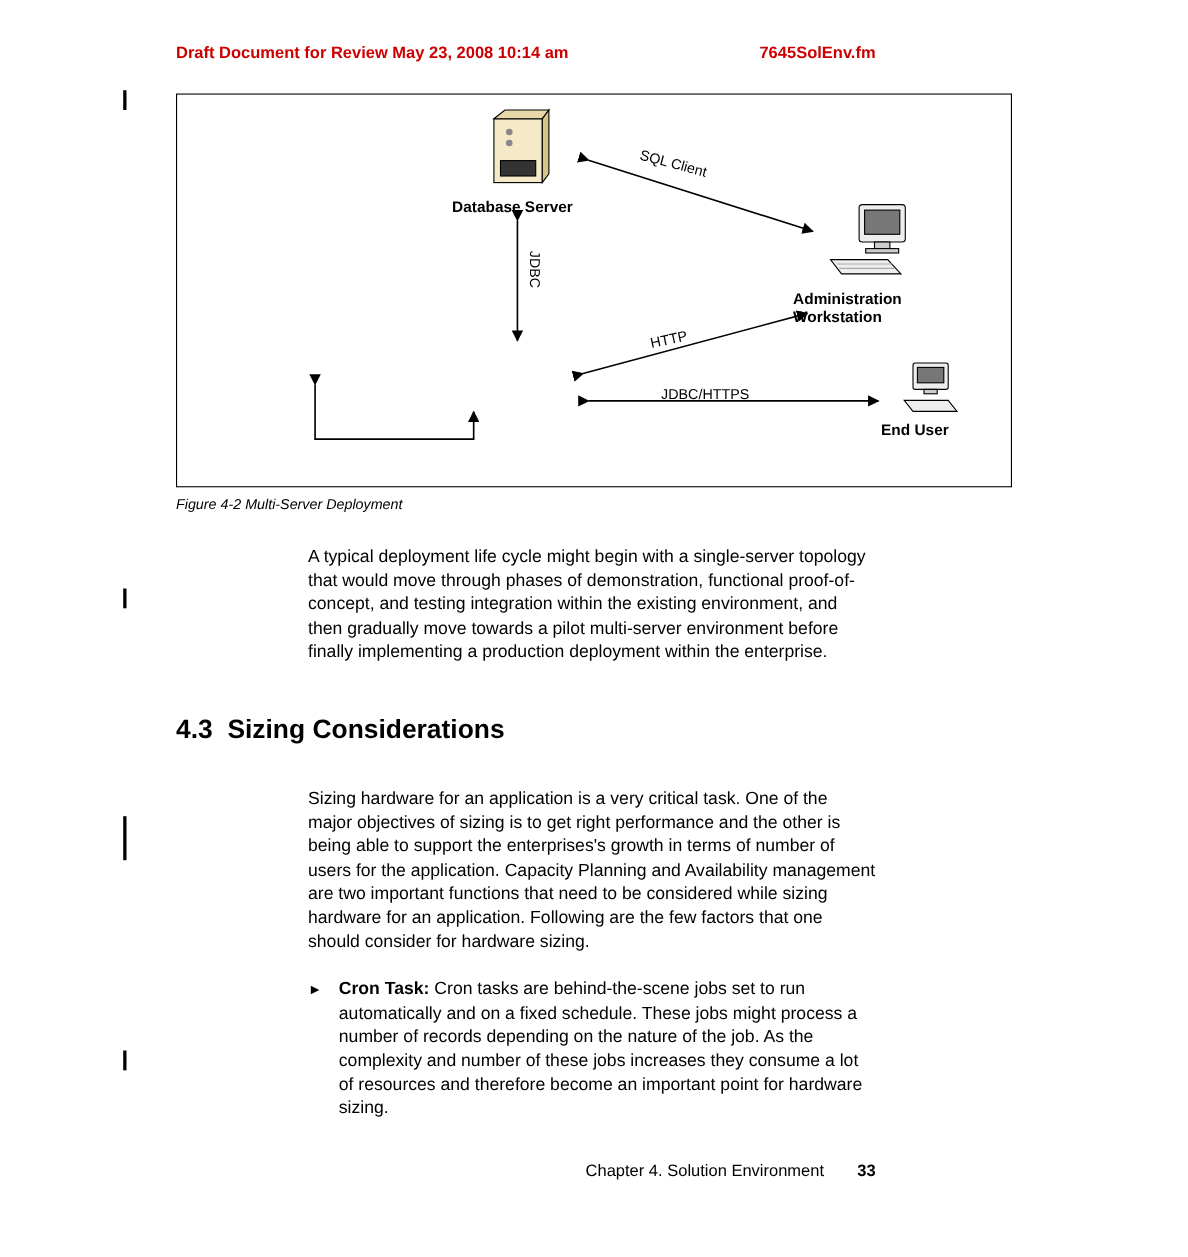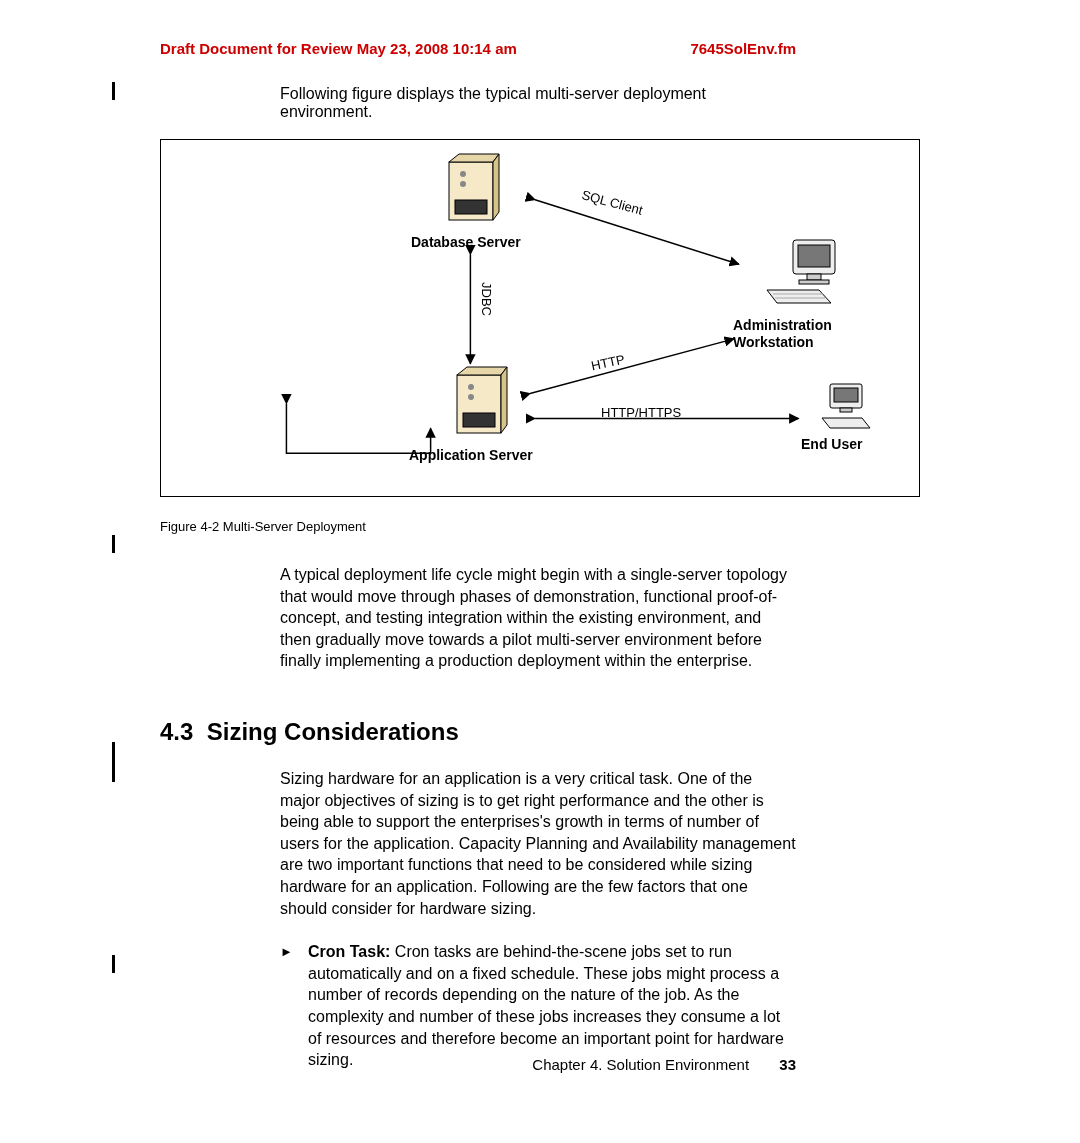--- a/index.html
+++ b/index.html
@@ -53,35 +53,36 @@
     text-align: left;
   }
   .node-label {
     font-weight: bold;
     font-size: 14px;
     line-height: 1.2;
     margin-top: 4px;
   }
   .server-svg { display: block; margin: 0 auto; }
   .figure-caption {
+    font-style: italic;
     font-size: 13px;
-    margin-top: 22px;
+    margin-top: 8px;
     margin-bottom: 30px;
   }
   .body-para {
     font-size: 16px;
     line-height: 1.35;
     margin-left: 120px;
     margin-bottom: 22px;
   }
   .section-heading {
     font-size: 24px;
     font-weight: bold;
     margin-top: 46px;
-    margin-bottom: 22px;
+    margin-bottom: 38px;
   }
   .bullet-row {
     display: flex;
     font-size: 16px;
     line-height: 1.35;
     margin-left: 120px;
     margin-right: 4px;
   }
   .bullet-marker {
     width: 28px;
@@ -116,21 +117,20 @@
   <div class="change-bar cb1"></div>
   <div class="change-bar cb2"></div>
   <div class="change-bar cb3"></div>
   <div class="change-bar cb4"></div>
 
   <div class="header-row">
     <span>Draft Document for Review May 23, 2008 10:14 am</span>
     <span>7645SolEnv.fm</span>
   </div>
 
-  <div class="intro-text">Following figure displays the typical multi-server deployment environment.</div>
 
   <div class="figure-box">
 
     <svg class="arrows" viewBox="0 0 760 358">
       <defs>
         <marker id="ah" viewBox="0 0 10 10" refX="9" refY="5" markerWidth="7" markerHeight="7" orient="auto">
           <path d="M0,0 L10,5 L0,10 z" fill="#000"></path>
         </marker>
       </defs>
 
@@ -141,48 +141,37 @@
       <path d="M125 265 L125 315 L270 315 L270 290" stroke="#000" stroke-width="1.5" fill="none" marker-start="url(#ah)" marker-end="url(#ah)"></path>
 
       <line x1="370" y1="255" x2="575" y2="200" stroke="#000" stroke-width="1.5" marker-start="url(#ah)" marker-end="url(#ah)"></line>
 
       <line x1="375" y1="280" x2="640" y2="280" stroke="#000" stroke-width="1.5" marker-start="url(#ah)" marker-end="url(#ah)"></line>
     </svg>
 
     <div class="conn-label" style="left:420px; top:55px; transform:rotate(15deg);">SQL Client</div>
     <div class="conn-label" style="left:318px; top:142px; writing-mode:vertical-rl;">JDBC</div>
     <div class="conn-label" style="left:430px; top:215px; transform:rotate(-12deg);">HTTP</div>
-    <div class="conn-label" style="left:440px; top:265px;">HTTP/HTTPS</div>
+    <div class="conn-label" style="left:440px; top:265px;">JDBC/HTTPS</div>
 
     <div class="node" style="left:250px; top:12px; width:120px;">
       <svg class="server-svg" width="60" height="78" viewBox="0 0 60 78">
         <rect x="8" y="10" width="44" height="58" fill="#f5e9c8" stroke="#000"></rect>
         <polygon points="8,10 18,2 58,2 52,10" fill="#e6d6a8" stroke="#000"></polygon>
         <polygon points="52,10 58,2 58,60 52,68" fill="#d6c48a" stroke="#000"></polygon>
         <rect x="14" y="48" width="32" height="14" fill="#333" stroke="#000"></rect>
         <circle cx="22" cy="22" r="3" fill="#888"></circle>
         <circle cx="22" cy="32" r="3" fill="#888"></circle>
       </svg>
       <div class="node-label">Database Server</div>
     </div>
 
 
-    <div class="node" style="left:248px; top:225px; width:140px;">
-      <svg class="server-svg" width="60" height="78" viewBox="0 0 60 78">
-        <rect x="8" y="10" width="44" height="58" fill="#f5e9c8" stroke="#000"></rect>
-        <polygon points="8,10 18,2 58,2 52,10" fill="#e6d6a8" stroke="#000"></polygon>
-        <polygon points="52,10 58,2 58,60 52,68" fill="#d6c48a" stroke="#000"></polygon>
-        <rect x="14" y="48" width="32" height="14" fill="#333" stroke="#000"></rect>
-        <circle cx="22" cy="22" r="3" fill="#888"></circle>
-        <circle cx="22" cy="32" r="3" fill="#888"></circle>
-      </svg>
-      <div class="node-label">Application Server</div>
-    </div>
-
-    <div class="node" style="left:572px; top:95px; width:140px;">
+
+    <div class="node" style="left:560px; top:95px; width:140px;">
       <svg class="server-svg" width="80" height="78" viewBox="0 0 80 78">
         <rect x="30" y="5" width="42" height="34" rx="3" fill="#eee" stroke="#000"></rect>
         <rect x="35" y="10" width="32" height="22" fill="#777" stroke="#000"></rect>
         <rect x="44" y="39" width="14" height="6" fill="#ccc" stroke="#000"></rect>
         <rect x="36" y="45" width="30" height="4" fill="#ccc" stroke="#000"></rect>
         <polygon points="4,55 56,55 68,68 14,68" fill="#eee" stroke="#000"></polygon>
         <line x1="10" y1="59" x2="60" y2="59" stroke="#aaa"></line>
         <line x1="12" y1="63" x2="62" y2="63" stroke="#aaa"></line>
       </svg>
       <div class="node-label">

